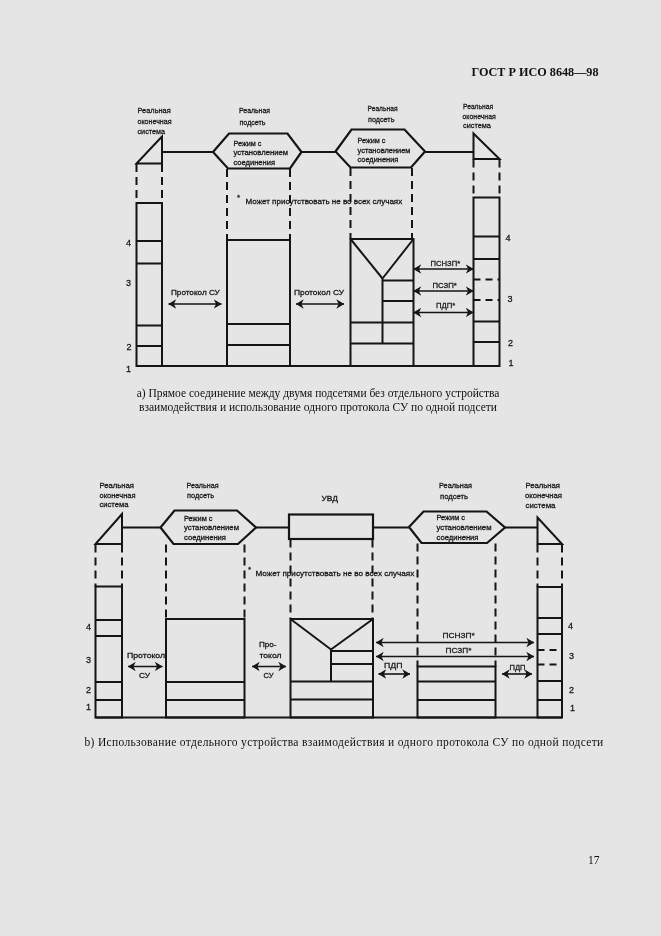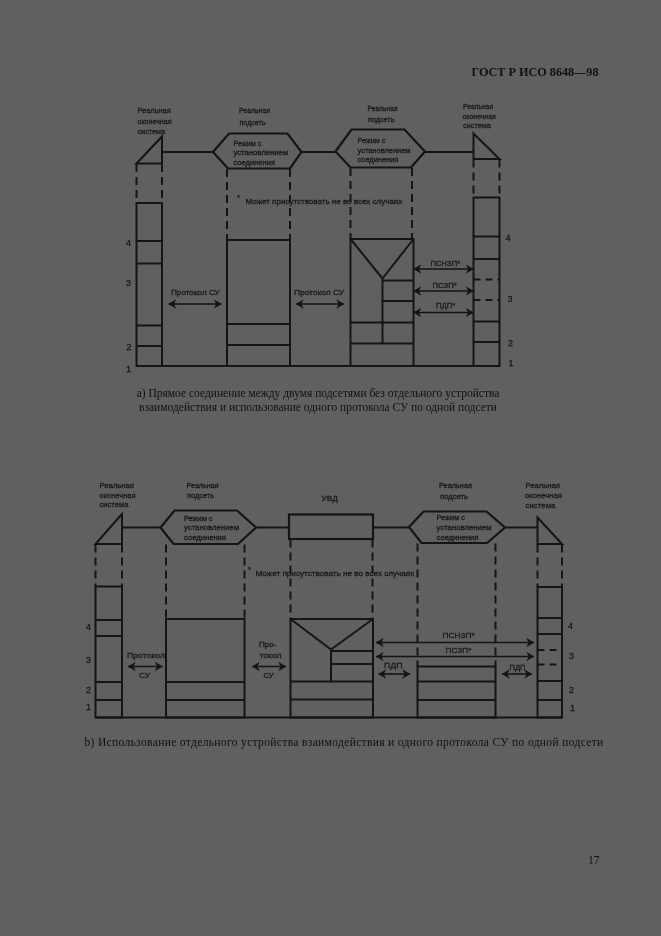--- a/index.html
+++ b/index.html
@@ -1,16 +1,16 @@
 <!DOCTYPE html>
 <html><head>
 <meta charset="utf-8">
 <style>
 html,body{margin:0;padding:0;background:#ffffff;}
-#page{position:relative;width:661px;height:936px;background:#0f766e;overflow:hidden;font-family:"Liberation Sans",sans-serif;filter:grayscale(1);}
+#page{position:relative;width:661px;height:936px;background:#e5e5e5;overflow:hidden;font-family:"Liberation Sans",sans-serif;filter:grayscale(1);}
 .lbl{font-family:"Liberation Sans",sans-serif;font-size:8px;fill:#1a1a1a;stroke:#1a1a1a;stroke-width:0.3;}
 .num{font-family:"Liberation Sans",sans-serif;font-size:9px;fill:#1a1a1a;stroke:#1a1a1a;stroke-width:0.3;}
 .hex{font-family:"Liberation Sans",sans-serif;font-size:7.5px;fill:#1a1a1a;stroke:#1a1a1a;stroke-width:0.3;}
 .cap{font-family:"Liberation Serif",serif;font-size:11.5px;fill:#111;}
 .hdr{font-family:"Liberation Serif",serif;font-size:12.2px;font-weight:bold;fill:#111;}
 </style>
 </head>
 <body>
 <div id="page">
 <svg width="661" height="936" viewBox="0 0 661 936">

